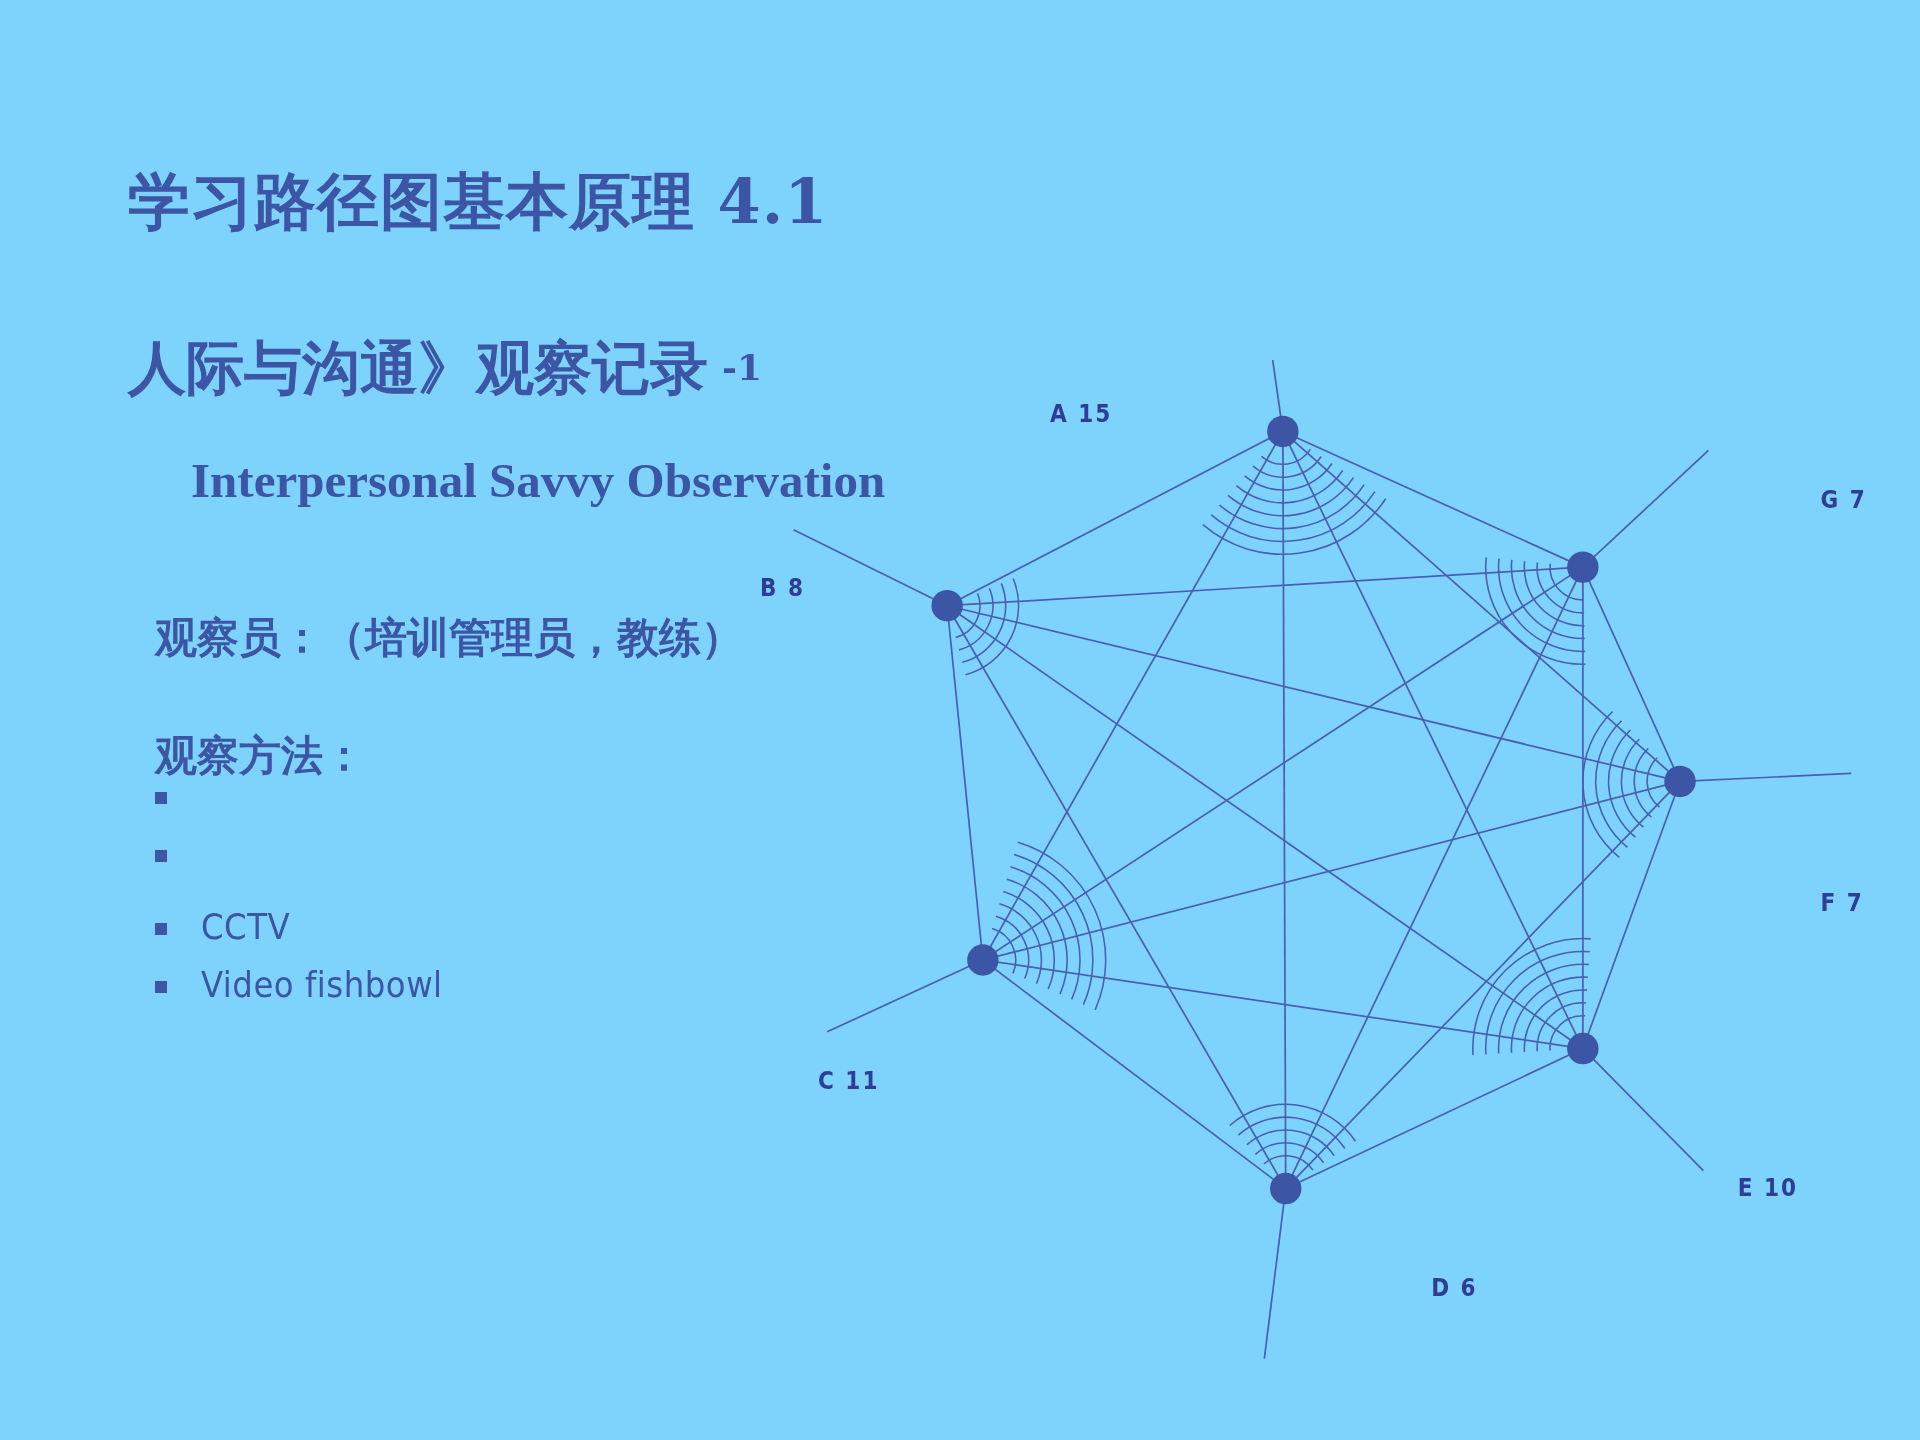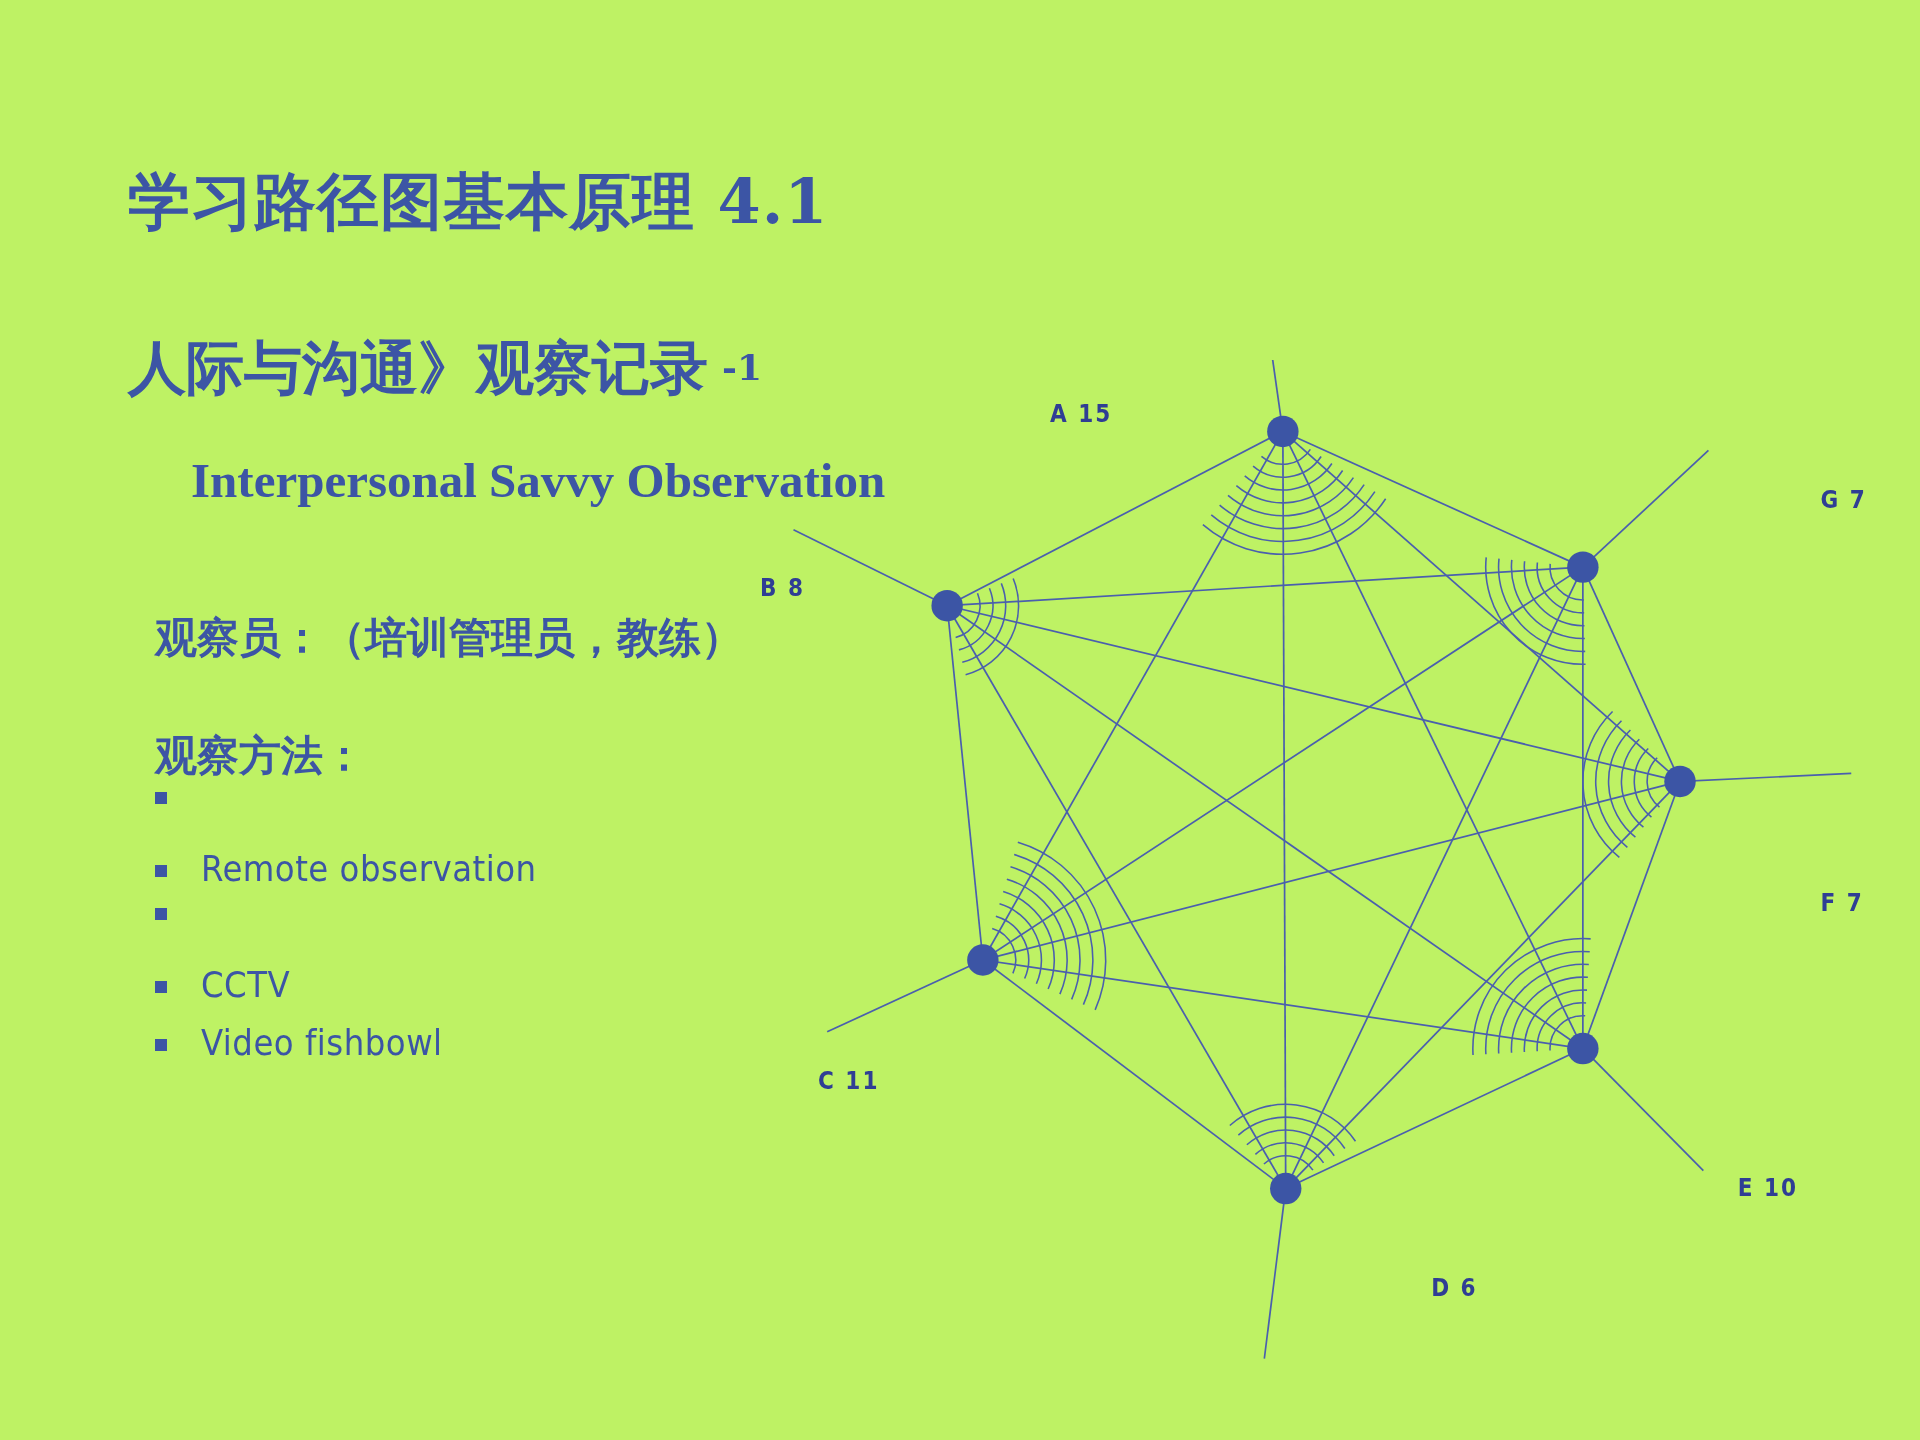--- a/index.html
+++ b/index.html
@@ -11,21 +11,21 @@
     width: 1920px;
     height: 1440px;
     position: relative;
     overflow: hidden;
     font-family: "Liberation Sans", sans-serif;
     background: #fdfdfd;
   }
   .slide {
     position: absolute;
     inset: 0;
-    background: #bef264;
+    background: #7dd3fc;
   }
 
   
   .title-main {
     position: absolute;
     left: 128px;
     top: 160px;
     font-family: "DejaVu Serif", serif;
     font-weight: bold;
     font-size: 62px;
@@ -152,24 +152,20 @@
 
   <div class="title-en">Interpersonal Savvy Observation</div>
 
   <div class="observer-line">观察员：（培训管理员，教练）</div>
 
   <div class="method-label">观察方法：</div>
 
   <div class="bullets">
     <div class="bullet-row first">
       <span class="bullet-mark"><i></i></span>
-    </div>
-    <div class="bullet-row">
-      <span class="bullet-mark"><i></i></span>
-      <span class="bullet-text">Remote observation</span>
     </div>
     <div class="bullet-row">
       <span class="bullet-mark"><i></i></span>
     </div>
     <div class="bullet-row">
       <span class="bullet-mark"><i></i></span>
       <span class="bullet-text">CCTV</span>
     </div>
     <div class="bullet-row">
       <span class="bullet-mark"><i></i></span>

